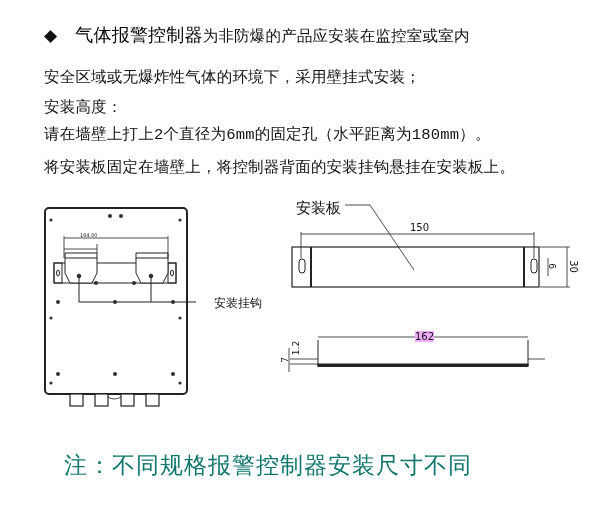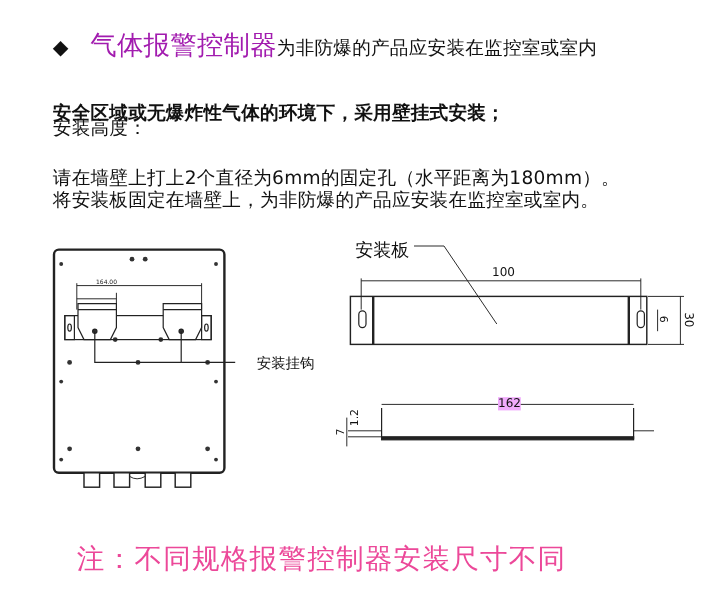--- a/index.html
+++ b/index.html
@@ -1,39 +1,39 @@
 <!DOCTYPE html>
 <html><head>
 <meta charset="utf-8">
 <style>
   html, body { margin:0; padding:0; background:#ffffff; }
   body { width:600px; height:508px; position:relative; overflow:hidden;
          font-family:"DejaVu Sans", sans-serif; color:#111; }
   .line { position:absolute; left:44px; font-size:15.5px; white-space:nowrap; letter-spacing:0.2px; }
   .l1 { top:23px; }
   .bullet { font-size:17px; margin-right:18px; }
-  .hl { color:#a21caf; font-size:22px; }
-  .l2 { top:84px;font-weight:bold; }
+  .hl { color:#000000; font-size:18px; }
+  .l2 { top:67px; }
   .l3 { top:97px;font-family:Liberation Mono, monospace; }
-  .l4 { top:138px; }
+  .l4 { top:124px;font-family:Liberation Mono, monospace; }
   .l5 { top:157px; }
   svg.draw { position:absolute; left:0; top:190px; }
-  .note { position:absolute; left:64px; top:450px; color:#ec4899; font-size:23px; letter-spacing:1px; white-space:nowrap; }
+  .note { position:absolute; left:64px; top:450px; color:#0f766e; font-size:23px; letter-spacing:1px; white-space:nowrap; }
   .lbl { position:absolute; font-size:13px; white-space:nowrap; }
 </style>
 </head>
 <body>
 
 <div class="line l1">
   <span class="bullet">◆</span><span class="hl">气体报警控制器</span><span>为非防爆的产品应安装在监控室或室内</span>
 </div>
 <div class="line l2">安全区域或无爆炸性气体的环境下，采用壁挂式安装；</div>
 <div class="line l3">安装高度：</div>
 <div class="line l4">请在墙壁上打上2个直径为6mm的固定孔（水平距离为180mm）。</div>
-<div class="line l5">将安装板固定在墙壁上，为非防爆的产品应安装在监控室或室内。</div>
+<div class="line l5">将安装板固定在墙壁上，将控制器背面的安装挂钩悬挂在安装板上。</div>
 
 <svg class="draw" width="600" height="250" viewBox="0 190 600 250" xmlns="http://www.w3.org/2000/svg" fill="none" stroke="#222" stroke-width="1">
 
   <g>
     <rect x="45" y="208" width="142" height="186" rx="4" stroke-width="2"></rect>
 
     <g fill="#333" stroke="none">
       <circle cx="51" cy="220" r="1.6"></circle>
         <circle cx="180" cy="220" r="1.6"></circle>
       <circle cx="110" cy="216" r="2"></circle>
@@ -108,20 +108,20 @@
     <rect x="318" y="364" width="210" height="2.5" fill="#222"></rect>
     <line x1="290" y1="359" x2="318" y2="359" stroke-width="0.8"></line>
     <line x1="290" y1="364" x2="318" y2="364" stroke-width="0.8"></line>
     <line x1="528" y1="359" x2="545" y2="359" stroke-width="0.8"></line>
     <line x1="289" y1="348" x2="289" y2="372" stroke-width="0.8"></line>
   </g>
 </svg>
 
 <span class="lbl" style="left:198px;top:295px;font-size:12px;margin-left:16px;">安装挂钩</span>
 <span class="lbl" style="left:296px;top:199px;font-size:15px;">安装板</span>
-<span class="lbl" style="left:410px;top:222px;font-size:10px;">100</span>
+<span class="lbl" style="left:410px;top:222px;font-size:10px;">150</span>
 <span class="lbl" style="left:567px;top:261px;font-size:10px;transform:rotate(90deg);">30</span>
 <span class="lbl" style="left:549px;top:261px;font-size:9px;transform:rotate(90deg);">6</span>
 <span class="lbl" style="left:415px;top:331px;font-size:10px;background:#f0abfc;">162</span>
 <span class="lbl" style="left:289px;top:343px;font-size:9px;transform:rotate(-90deg);">1.2</span>
 <span class="lbl" style="left:282px;top:355px;font-size:9px;transform:rotate(-90deg);">7</span>
 
 <div class="note">注：不同规格报警控制器安装尺寸不同</div>
 
 </body></html>

